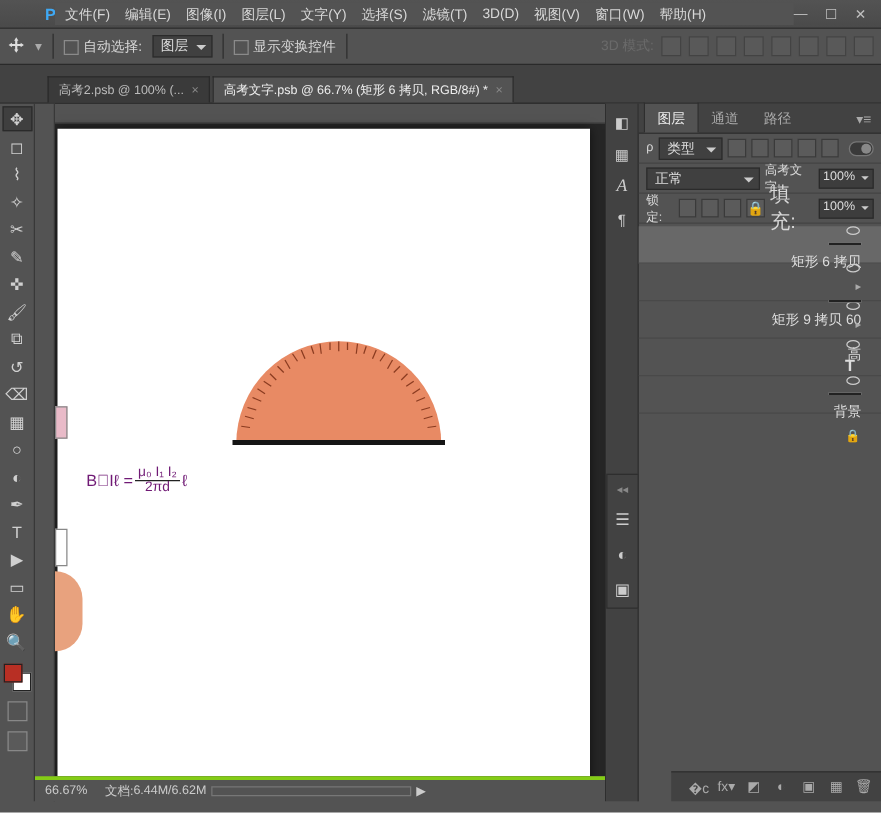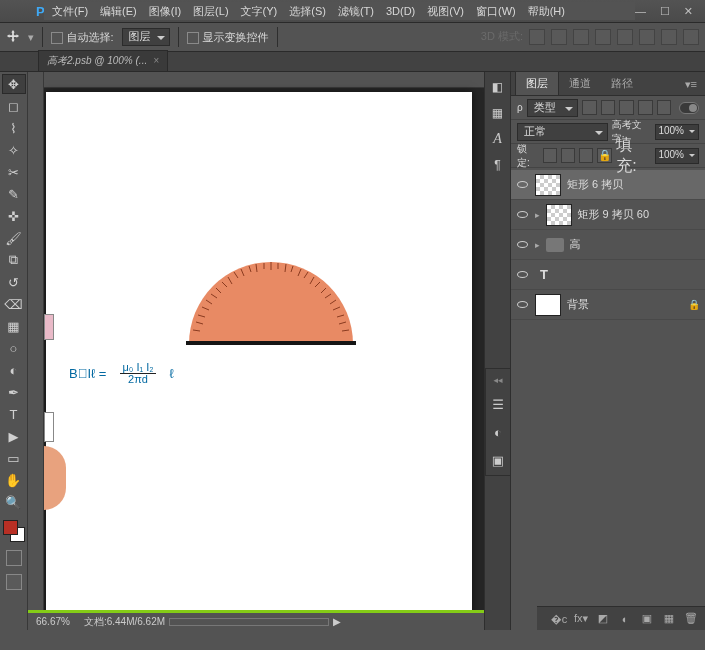--- a/index.html
+++ b/index.html
@@ -10,41 +10,41 @@
   .menubar span { padding:0 6px; cursor:pointer; font-size:11px; }
   .winctrl { margin-left:auto; display:flex; gap:14px; padding-right:12px; color:#bfbfbf;}
   .winctrl div{cursor:pointer;}
   .optbar { height:30px; background:#535353; border-top:1px solid #2a2a2a; border-bottom:1px solid #2a2a2a; display:flex; align-items:center; padding:0 6px; gap:8px;}
   .optbar .sep{width:1px;height:20px;background:#2e2e2e;}
   .checkbox{width:12px;height:12px;border:1px solid #8a8a8a;display:inline-block;vertical-align:middle;margin-right:4px;}
   .combo{background:#404040;border:1px solid #2b2b2b;color:#ddd;height:18px;padding:0 18px 0 6px;font-size:11px;position:relative;}
   .combo::after{content:"";position:absolute;right:4px;top:7px;border:4px solid transparent;border-top-color:#ccc;}
   .optright{margin-left:auto;display:flex;gap:6px;opacity:.6;}
   .optright .ico{width:16px;height:16px;background:#5d5d5d;border:1px solid #3a3a3a;}
-  .tabbar{height:20px;background:#424242;border-bottom:1px solid #2a2a2a;display:flex;align-items:flex-end;padding-left:38px;font-style:italic;}
+  .tabbar{height:31px;background:#424242;border-bottom:1px solid #2a2a2a;display:flex;align-items:flex-end;padding-left:38px;}
   .tabbar .tab{background:#3a3a3a;border:1px solid #2a2a2a;border-bottom:none;padding:3px 8px;font-size:10px;margin-right:2px;color:#bbb;position:relative;}
   .tabbar .tab.active{background:#535353;color:#eee;}
   .tab .x{margin-left:6px;color:#888;}
   .main{position:relative;height:558px;}
   .toolbox{position:absolute;left:0;top:0;width:28px;height:100%;background:#535353;border-right:1px solid #383838;display:flex;flex-direction:column;align-items:center;padding-top:2px;gap:2px;}
   .toolbox .tool{width:24px;height:20px;display:flex;align-items:center;justify-content:center;color:#d0d0d0;font-size:13px;cursor:pointer;position:relative;}
   .toolbox .tool.sel{background:#3f3f3f;border:1px solid #2a2a2a;}
   .toolbox .swatch{width:22px;height:22px;position:relative;margin-top:6px;}
   .toolbox .swatch .fg{width:15px;height:15px;background:#b82f24;border:1px solid #222;position:absolute;left:0;top:0;z-index:2;}
   .toolbox .swatch .bg{width:15px;height:15px;background:#fff;border:1px solid #222;position:absolute;right:0;bottom:0;}
   .toolbox .btm{width:16px;height:16px;border:1px solid #888;margin-top:6px;}
   .ruler-left{position:absolute;left:28px;top:0;width:16px;height:100%;background:#535353;border-right:1px solid #383838;}
   .canvaswrap{position:absolute;left:44px;top:0;right:221px;bottom:20px;background:#262626;overflow:hidden;}
   .ruler-top{position:absolute;left:0;top:0;right:0;height:16px;background:#535353;border-bottom:1px solid #383838;}
   .canvas{position:absolute;left:2px;top:20px;width:426px;height:540px;background:#fff;box-shadow:0 0 8px rgba(0,0,0,.6);}
   .protractor{position:absolute;left:140px;top:170px;width:170px;height:105px;}
   .prot-body{width:164px;height:82px;background:#e88a64;border-top-left-radius:82px;border-top-right-radius:82px;position:absolute;left:3px;top:0;}
   .prot-ticks{position:absolute;inset:0;}
   .prot-base{position:absolute;left:0;bottom:22px;width:170px;height:4px;background:#151515;}
-  .equation{position:absolute;left:23px;top:270px;font-family:"Times New Roman",serif;font-size:13px;color:#0369a1;display:flex;align-items:center;gap:14px;}
+  .equation{position:absolute;left:23px;top:270px;font-family:"Times New Roman",serif;font-size:13px;color:#701a75;display:flex;align-items:center;gap:2px;}
   .equation .frac{display:inline-flex;flex-direction:column;align-items:center;font-size:11px;line-height:11px;}
   .equation .frac .top{border-bottom:1px solid #222;padding:0 2px;}
   .pink-block{position:absolute;left:-2px;top:222px;width:10px;height:26px;background:#e9bac8;border:1px solid #888;}
   .white-block{position:absolute;left:-2px;top:320px;width:10px;height:30px;background:#fff;border:1px solid #888;}
   .arc-left{position:absolute;left:-2px;top:354px;width:22px;height:64px;background:#e8a27e;border-top-right-radius:30px;border-bottom-right-radius:30px;}
   .statusbar{position:absolute;left:28px;bottom:0;right:221px;height:20px;background:#535353;border-top:3px solid #84cc16;display:flex;align-items:center;padding:0 8px;font-size:10px;color:#ccc;}
   .statusbar .seg{margin-right:14px;}
   .statusbar .prog{width:160px;height:8px;border:1px solid #777;margin-left:4px;}
   .rightcol{position:absolute;right:0;top:0;width:221px;height:100%;background:#535353;border-left:1px solid #2e2e2e;}
   .iconstrip{position:absolute;left:0;top:0;width:26px;height:100%;background:#424242;border-right:1px solid #2e2e2e;display:flex;flex-direction:column;align-items:center;gap:8px;padding-top:6px;}
@@ -52,21 +52,21 @@
   .panels{position:absolute;left:26px;top:0;right:0;height:100%;}
   .paneltabs{height:24px;background:#424242;border-bottom:1px solid #2e2e2e;display:flex;align-items:flex-end;padding-left:4px;}
   .paneltabs .ptab{padding:4px 10px;font-size:11px;color:#aaa;cursor:pointer;}
   .paneltabs .ptab.act{background:#535353;color:#eee;border:1px solid #2e2e2e;border-bottom:none;}
   .paneltabs .menu{margin-left:auto;padding:4px 8px;color:#aaa;}
   .panelrow{height:24px;display:flex;align-items:center;padding:0 6px;gap:4px;border-bottom:1px solid #444;}
   .panelrow .smallico{width:15px;height:15px;background:#5b5b5b;border:1px solid #3a3a3a;}
   .panelrow .numbox{background:#3d3d3d;border:1px solid #2a2a2a;color:#ddd;width:46px;height:16px;font-size:10px;text-align:right;padding-right:14px;position:relative;}
   .panelrow .numbox::after{content:"";position:absolute;right:3px;top:5px;border:3px solid transparent;border-top-color:#ccc;}
   .layers{padding-top:2px;}
-  .layer{height:30px;display:flex;align-items:center;border-bottom:1px solid #494949;padding:0 4px;gap:6px;}
+  .layer{height:30px;display:flex;align-items:flex-end;border-bottom:1px solid #494949;padding:0 16px;gap:6px;flex-direction:column;}
   .layer.sel{background:#686868;}
   .layer .vis{width:14px;height:14px;display:flex;align-items:center;justify-content:center;}
   .layer .eye{width:11px;height:7px;border:1px solid #ccc;border-radius:50%;}
   .layer .thumb{width:26px;height:22px;background:#fff;border:1px solid #222;background-image:linear-gradient(45deg,#ccc 25%,transparent 25%,transparent 75%,#ccc 75%),linear-gradient(45deg,#ccc 25%,transparent 25%,transparent 75%,#ccc 75%);background-size:8px 8px;background-position:0 0,4px 4px;position:relative;}
   .layer .thumb.solid{background:#fff;background-image:none;}
   .layer .folder{width:18px;height:14px;background:#777;border-radius:2px;position:relative;}
   .layer .T{width:18px;height:18px;color:#ddd;font-weight:bold;display:flex;align-items:center;justify-content:center;font-size:13px;}
   .layer .name{font-size:11px;color:#ddd;flex:1;}
   .layer .lock{color:#bbb;font-size:10px;}
   .floatpanel{position:absolute;left:0px;top:296px;width:26px;background:#424242;border:1px solid #2e2e2e;padding:6px 3px;display:flex;flex-direction:column;gap:10px;align-items:center;}
@@ -121,20 +121,21 @@
     <div class="ico"></div>
     <div class="ico"></div>
     <div class="ico"></div>
     <div class="ico"></div>
     <div class="ico"></div>
   </div>
 </div>
 
 <div class="tabbar">
   <div class="tab"><span>高考2.psb @ 100% (...</span><span class="x">×</span></div>
+  <div class="tab active"><span>高考文字.psb @ 66.7% (矩形 6 拷贝, RGB/8#) *</span><span class="x">×</span></div>
 </div>
 
 <div class="main">
 
   <div class="toolbox">
     <div class="tool sel">✥</div>
     <div class="tool">◻</div>
     <div class="tool">⌇</div>
     <div class="tool">✧</div>
     <div class="tool">✂</div>

